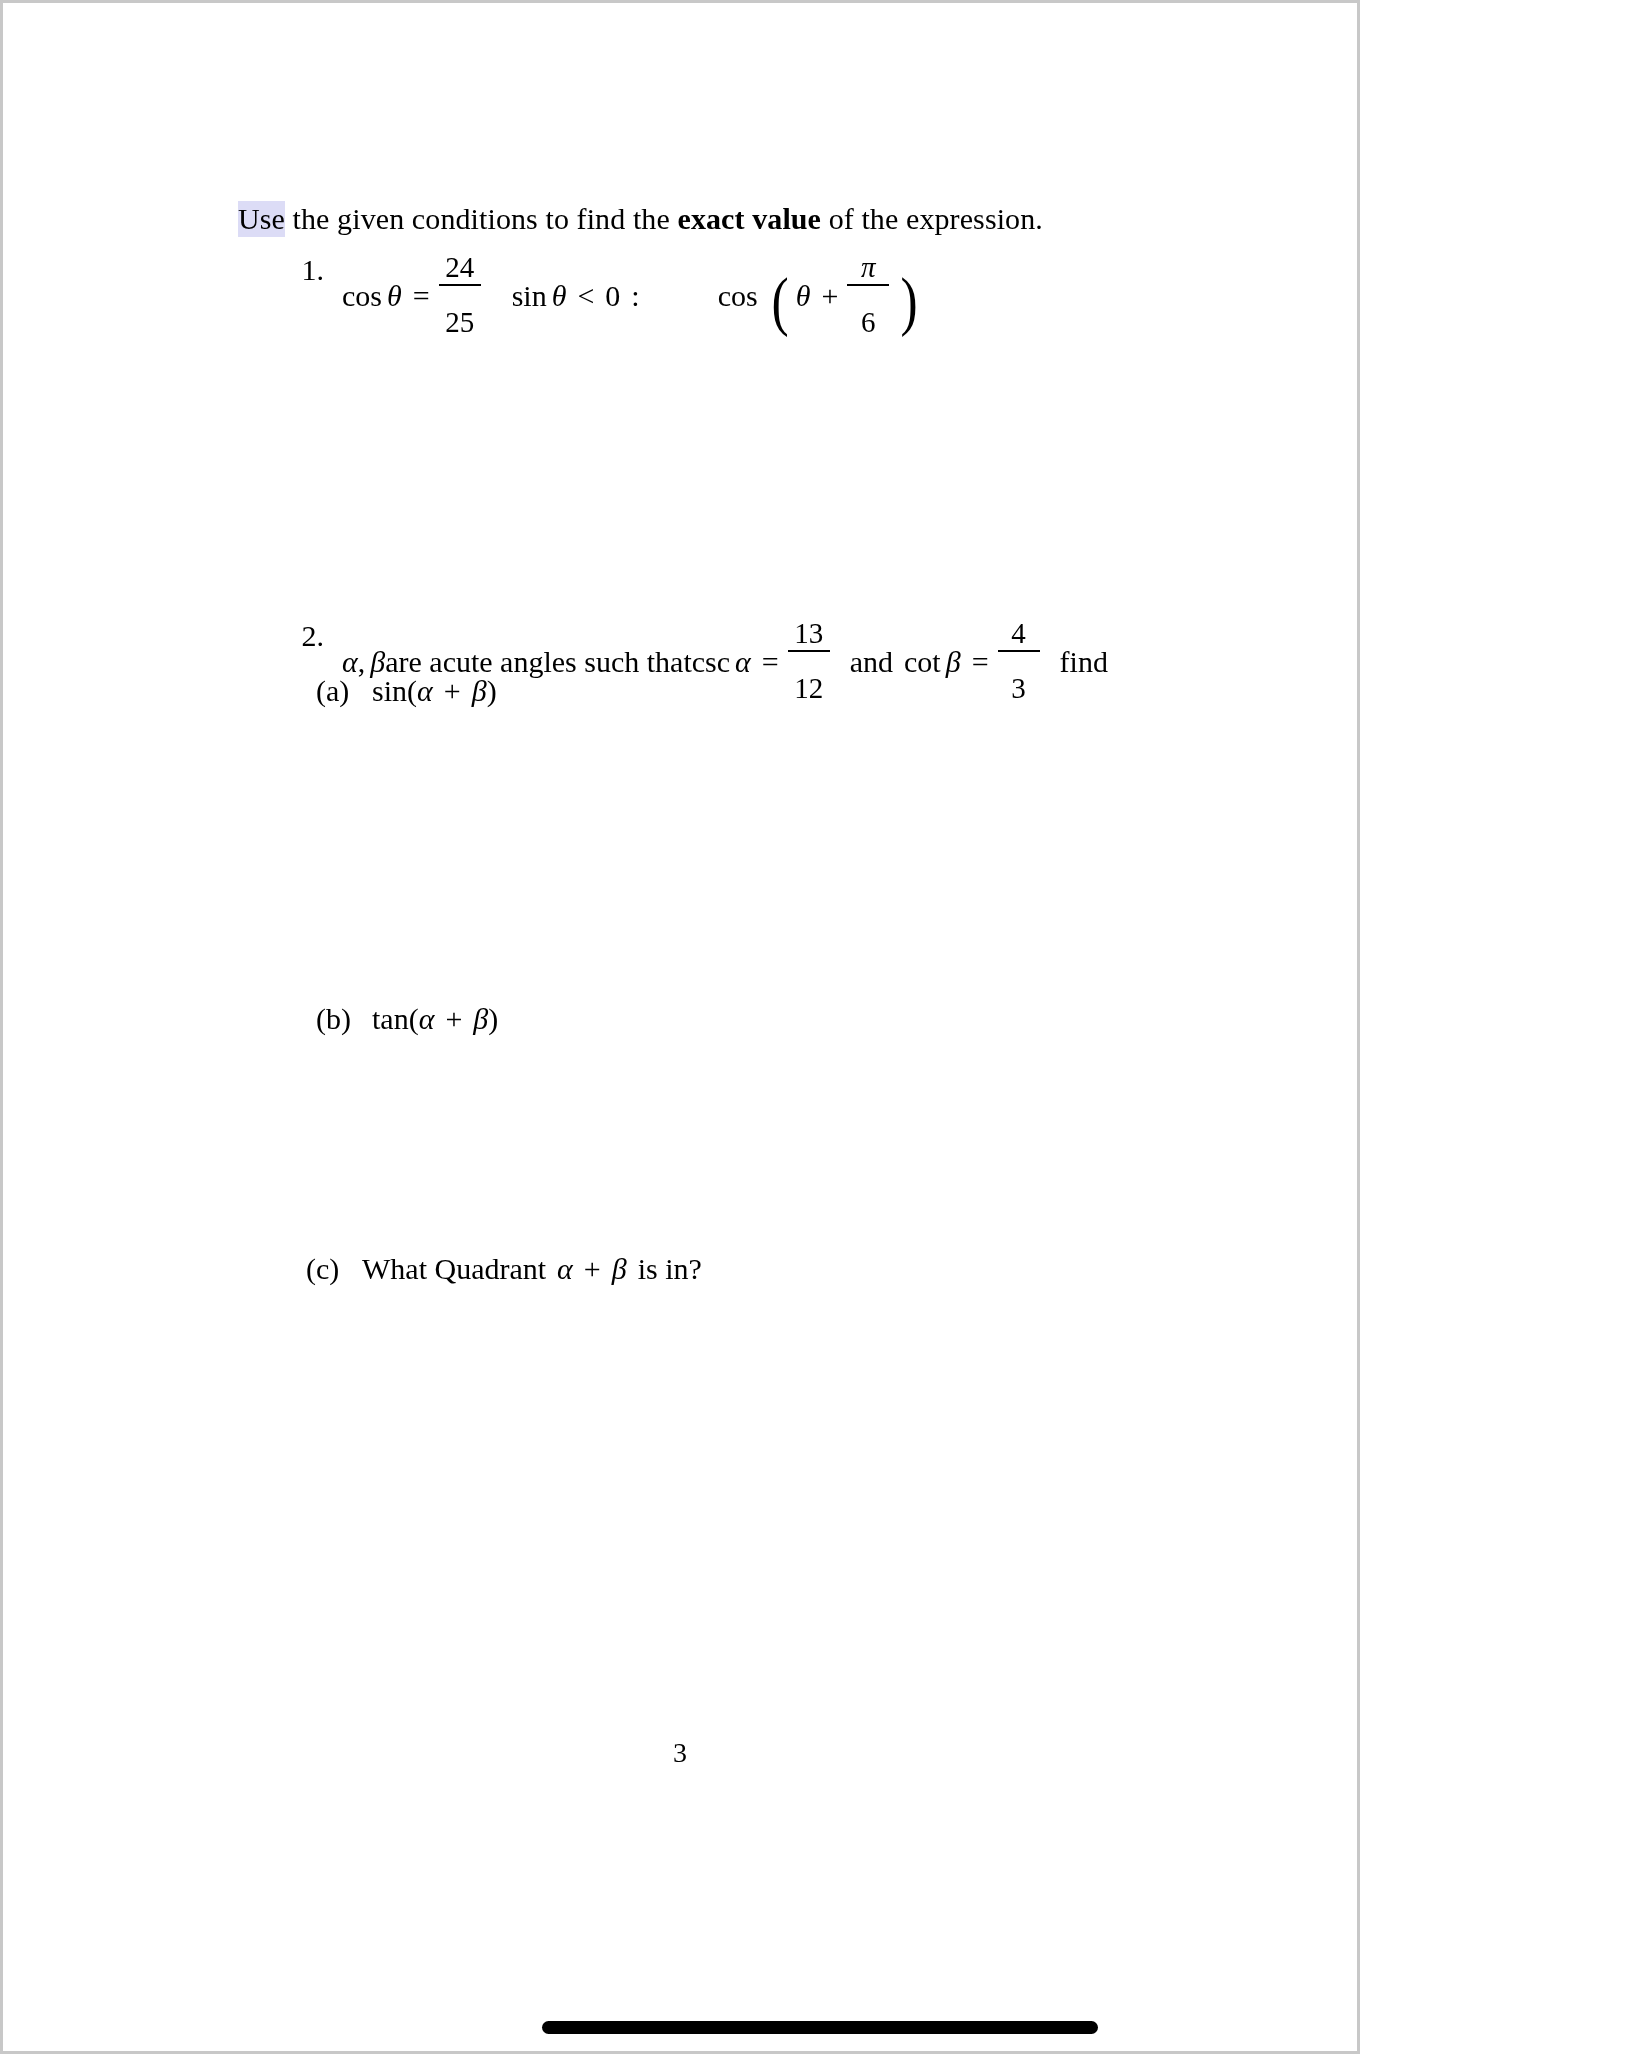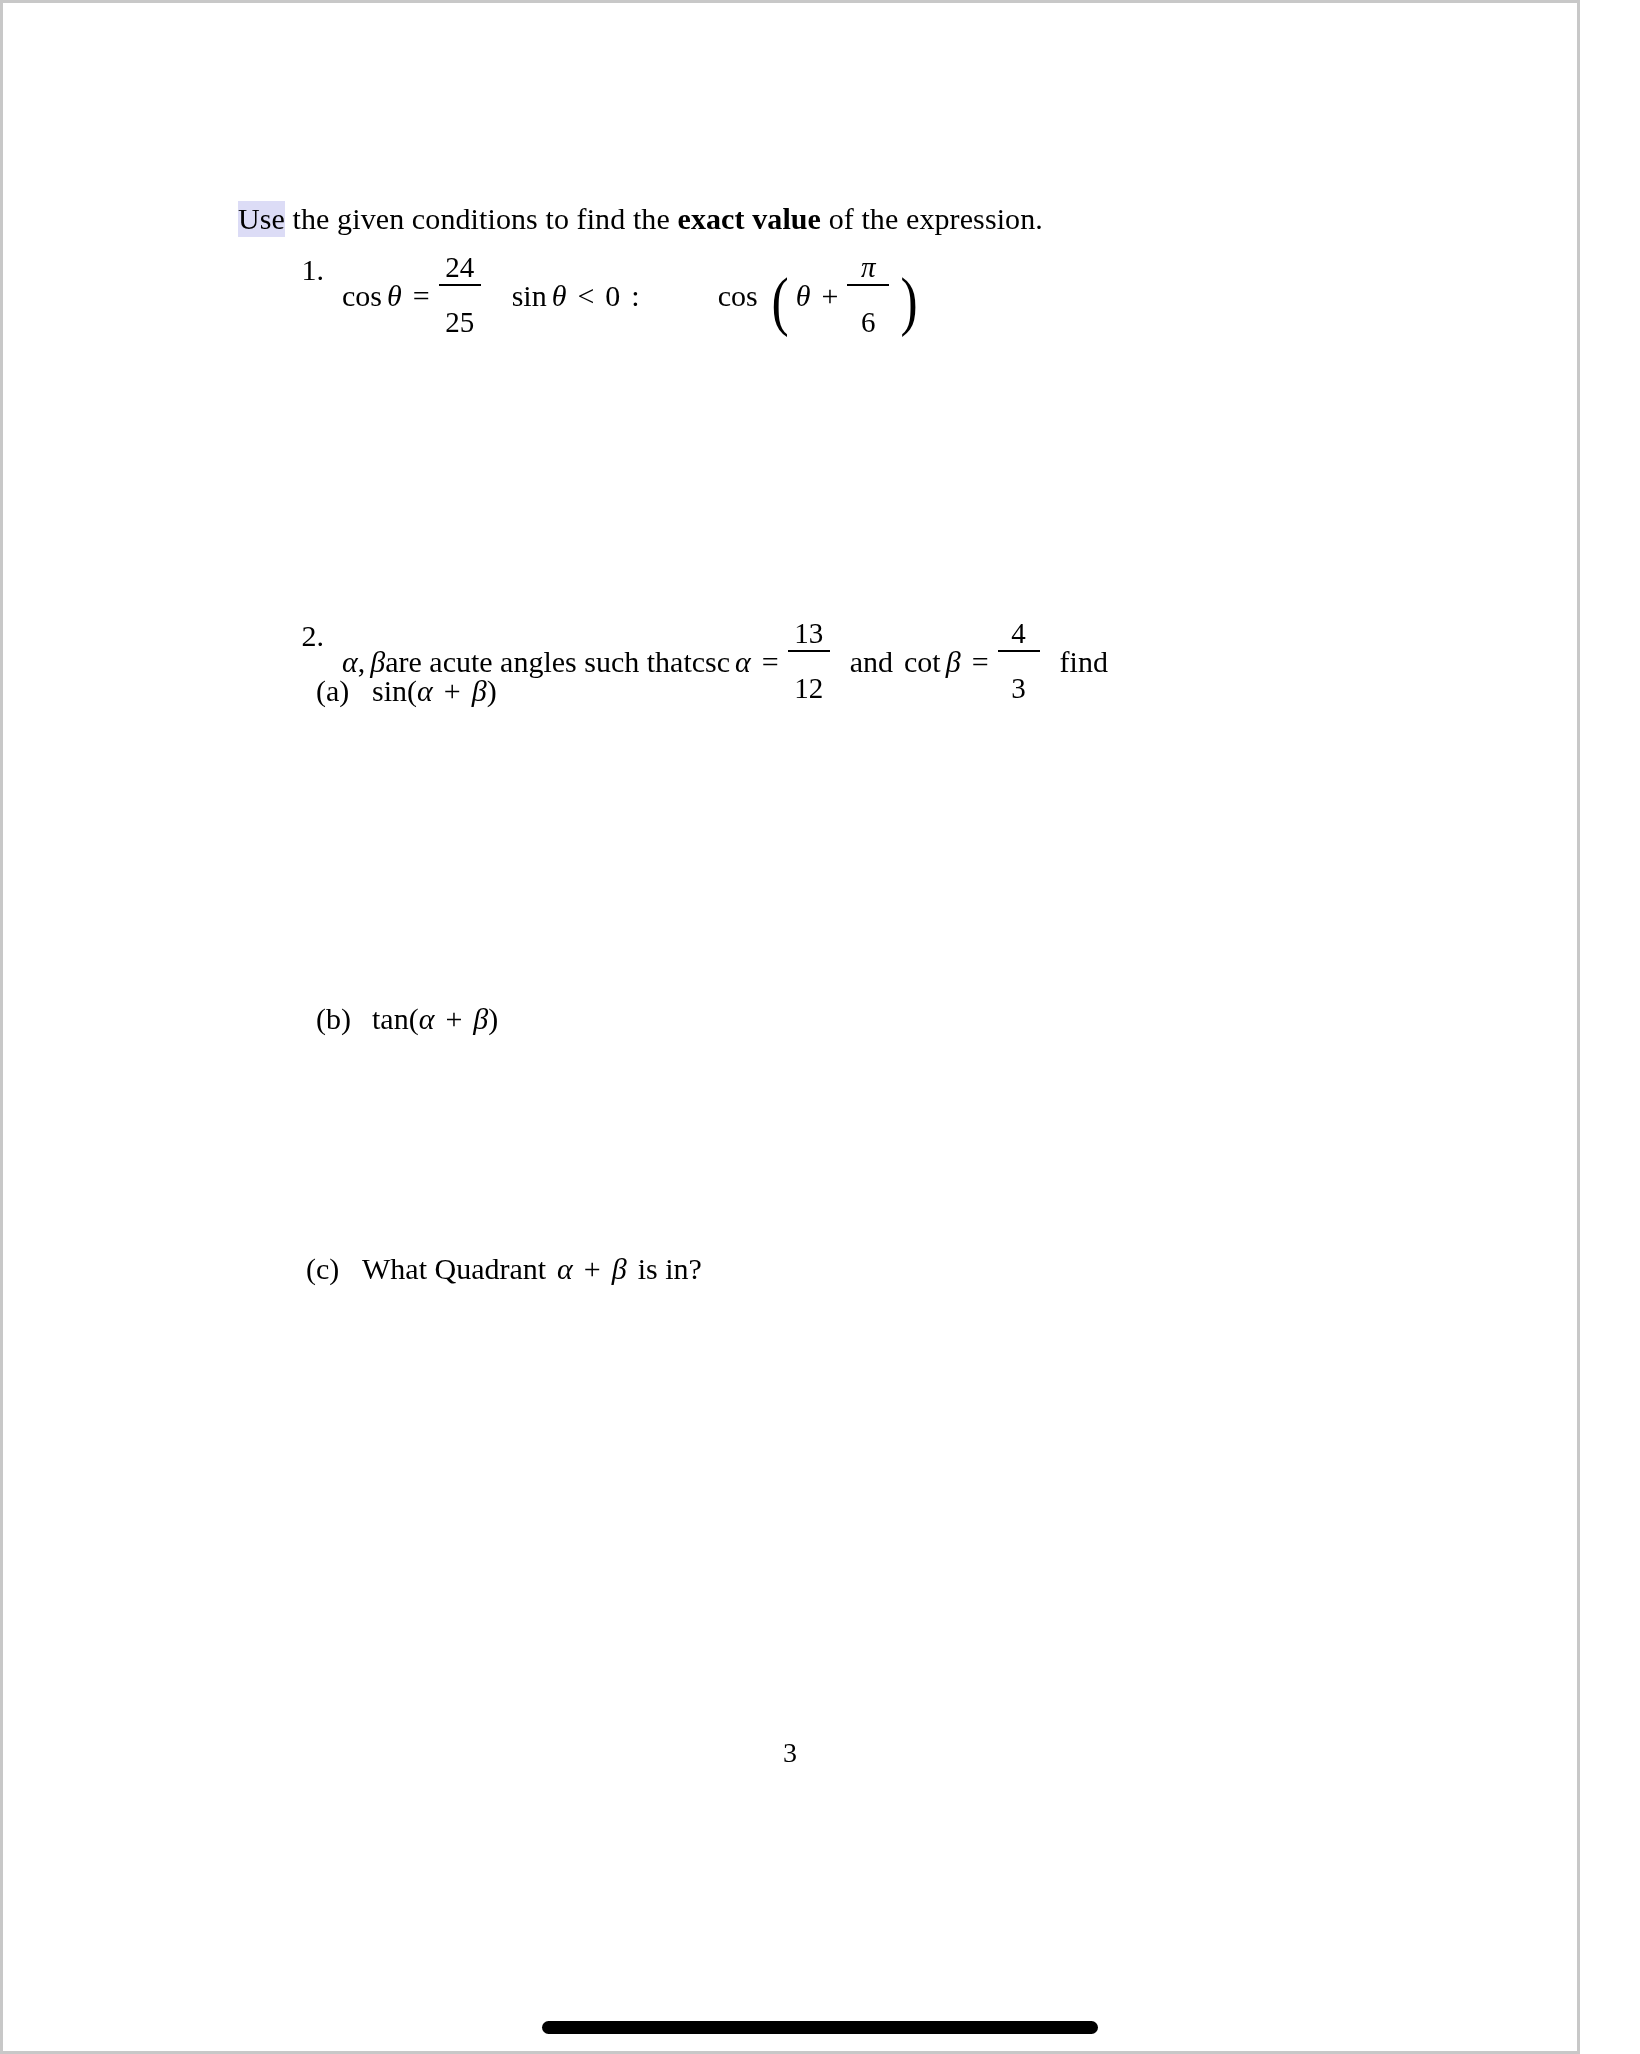--- a/index.html
+++ b/index.html
@@ -14,21 +14,21 @@
     color: #000000;
     position: relative;
     overflow: hidden;
   }
 
   
   #viewer {
     position: absolute;
     left: 0;
     top: 0;
-    width: 1580px;
+    width: 1360px;
     height: 2054px;
     box-sizing: border-box;
     border: 3px solid #c8c8c8;
     background: #ffffff;
   }
 
   #page {
     position: absolute;
     left: 0;
     top: 0;

